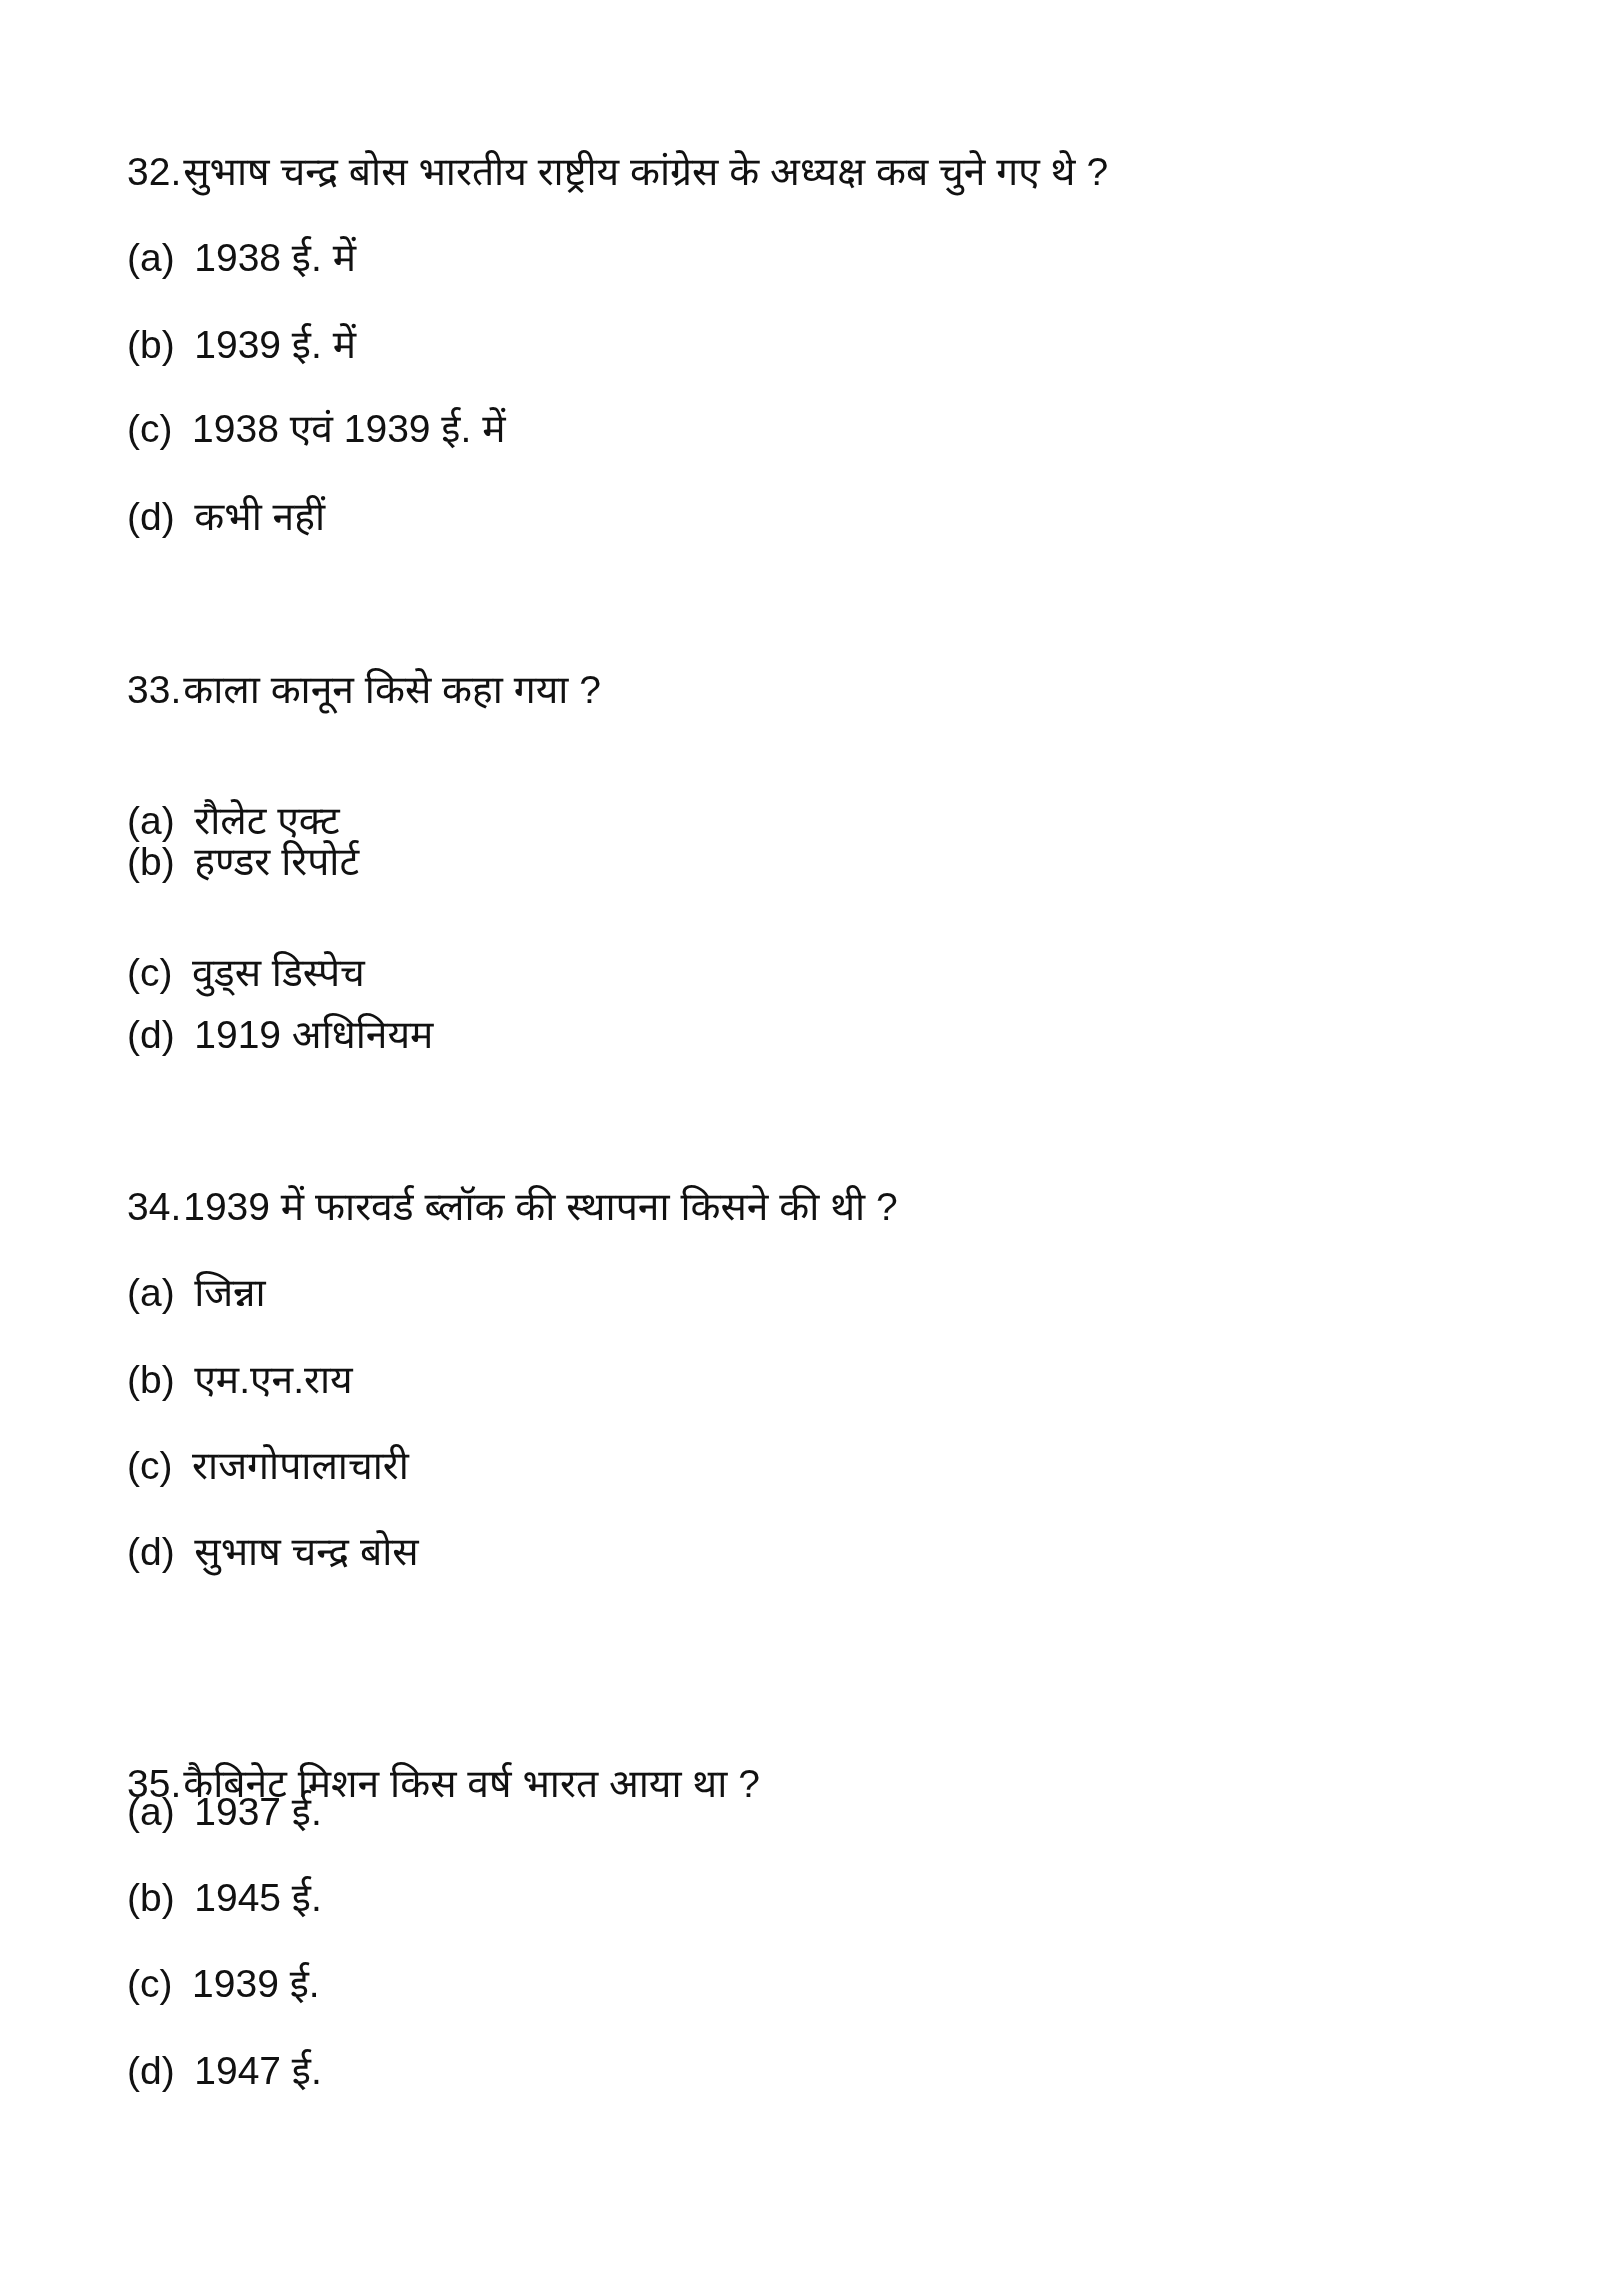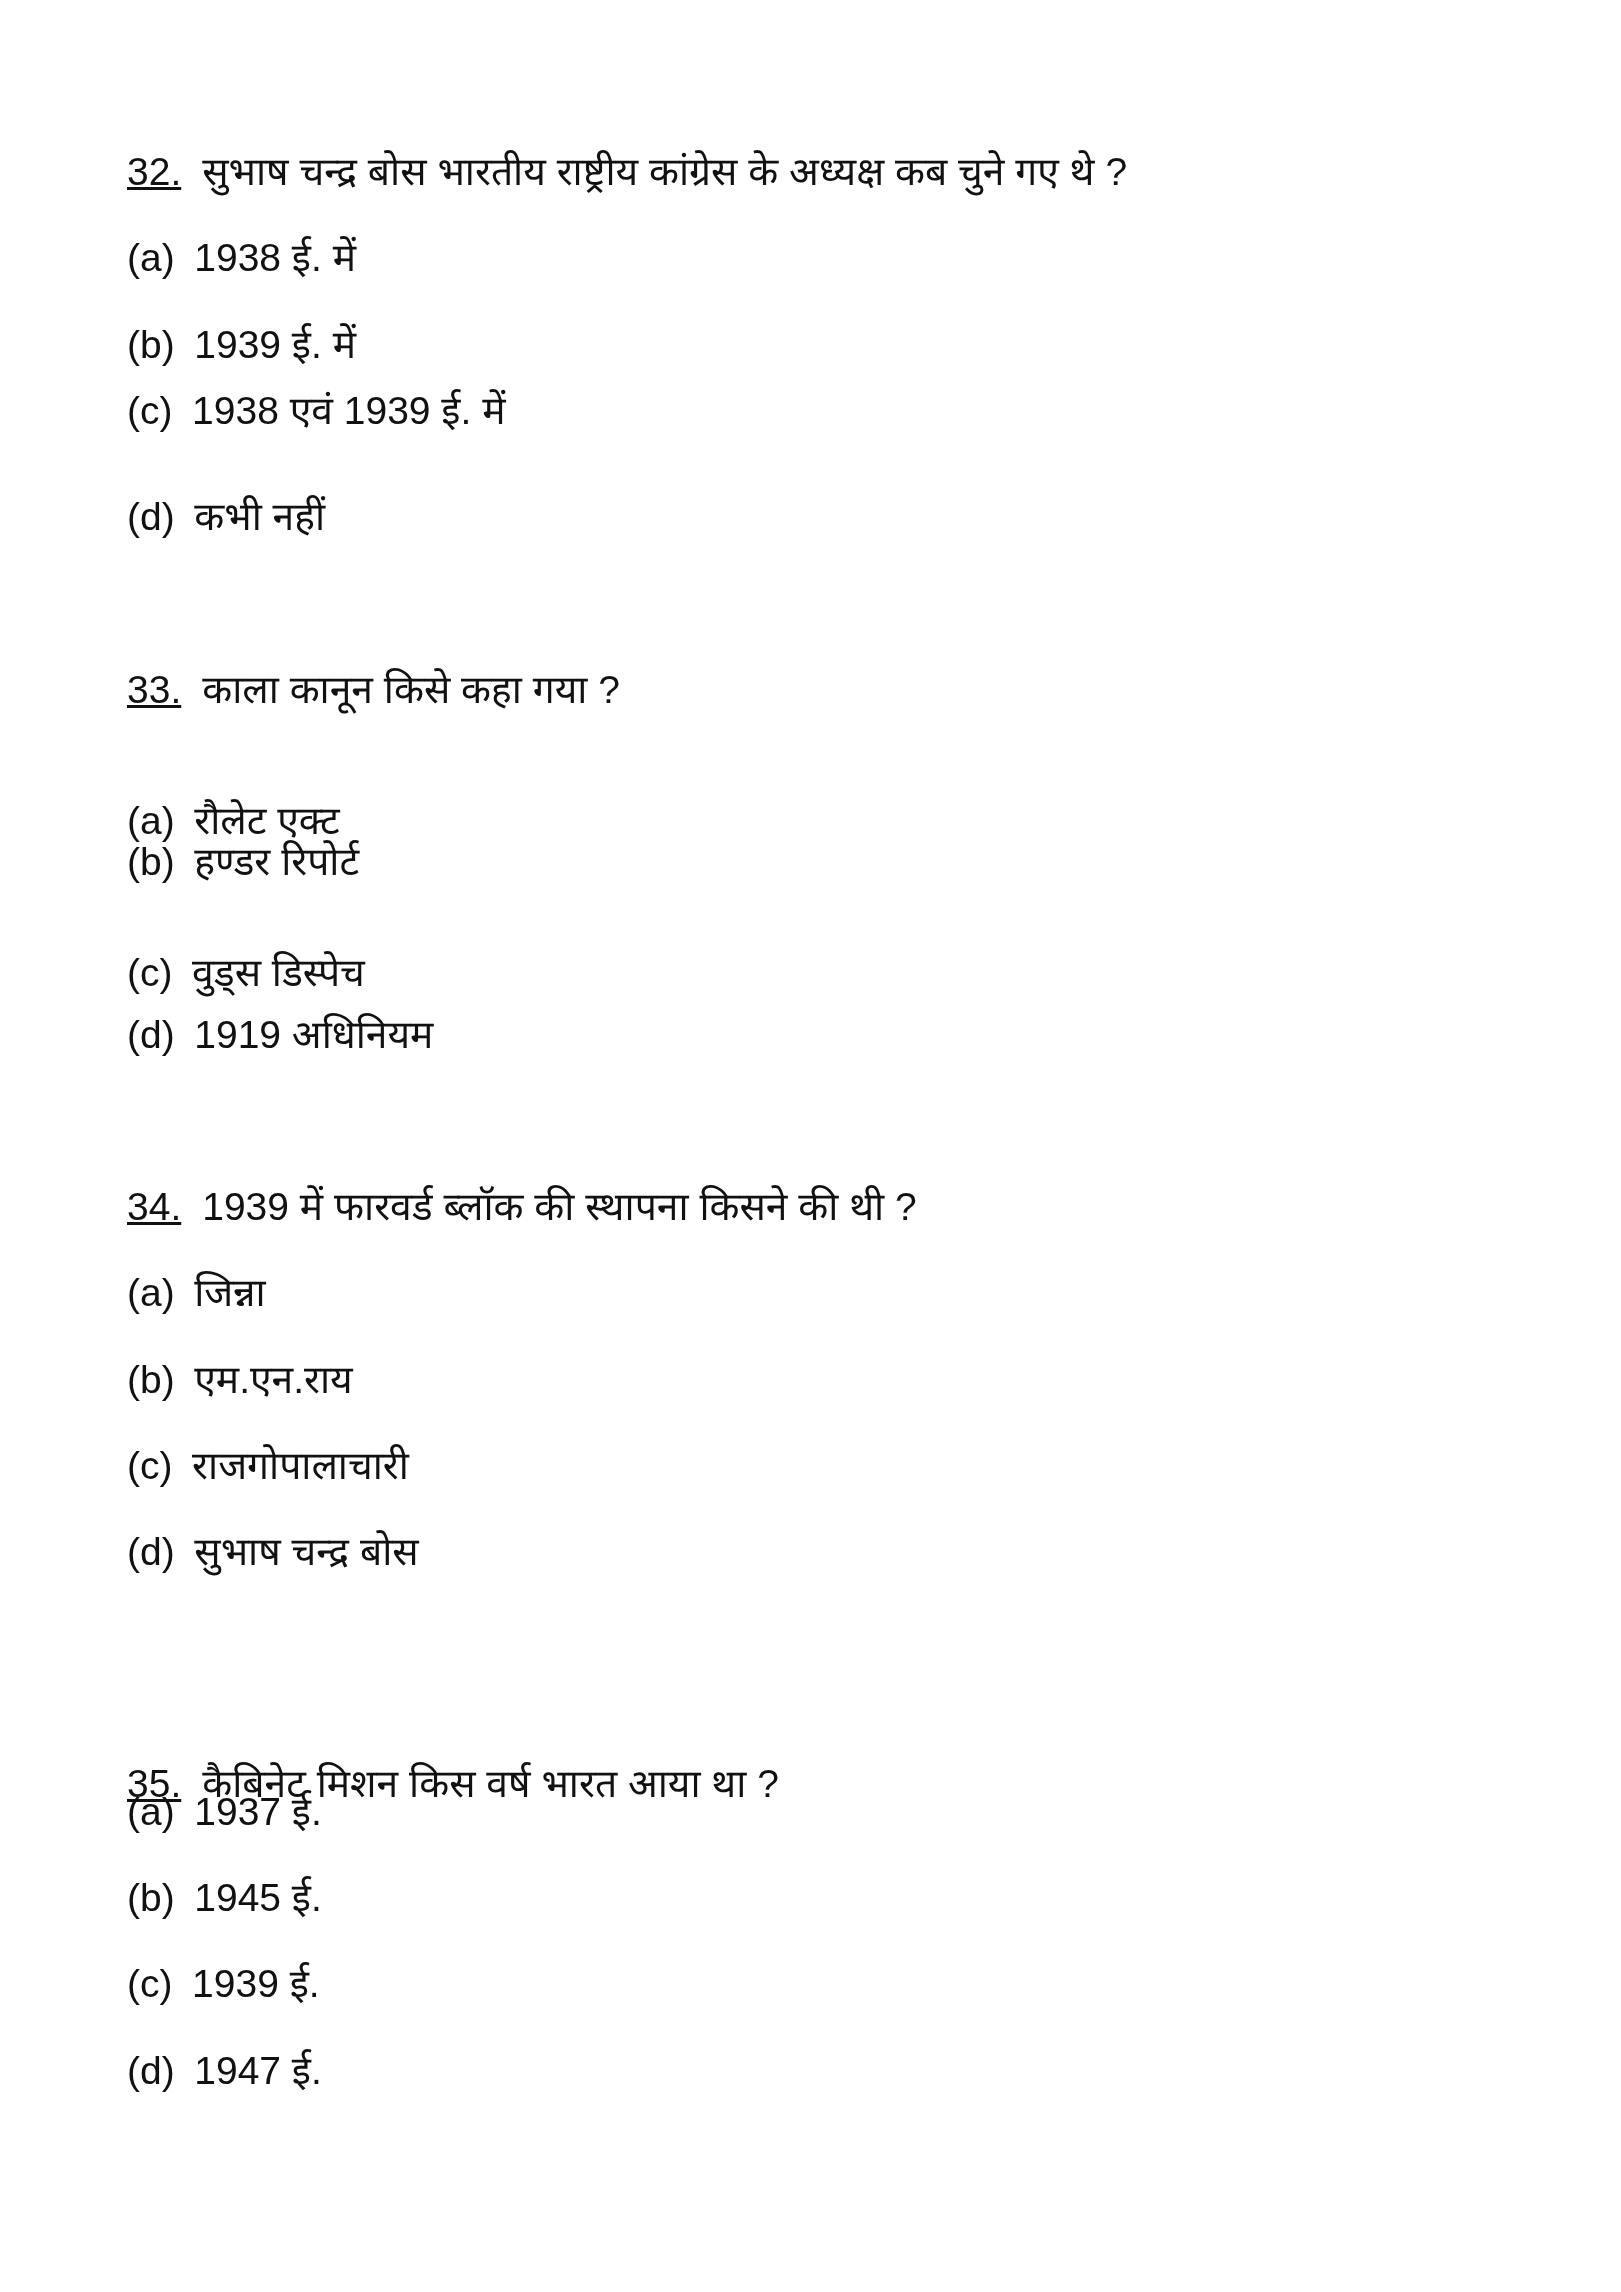--- a/index.html
+++ b/index.html
@@ -1,31 +1,31 @@
 <!DOCTYPE html>
 <html><head>
 <meta charset="utf-8">
 <style>
   html, body { margin: 0; padding: 0; background: #ffffff; }
   body { width: 1621px; height: 2293px; position: relative; overflow: hidden;
          font-family: "Liberation Sans", "DejaVu Sans", sans-serif; color: #111111; }
   .q { position: absolute; left: 127px; font-size: 39px; line-height: 49px; white-space: nowrap; }
   .opt { position: absolute; left: 127px; font-size: 39px; line-height: 49px; white-space: nowrap; }
   .opt .lbl { display: inline-block; margin-right: 19.6px; }
-  .q .num { margin-right: 21px; text-decoration: underline; }
+  .q .num { margin-right: 2px; }
 </style>
 </head>
 <body>
 
 <div class="q" style="top:147px">
   <span class="num">32.</span><span>सुभाष चन्द्र बोस भारतीय राष्ट्रीय कांग्रेस के अध्यक्ष कब चुने  गए थे ?</span>
 </div>
 <div class="opt" style="top:233px"><span class="lbl">(a)</span><span>1938 ई. में</span></div>
 <div class="opt" style="top:320px"><span class="lbl">(b)</span><span>1939 ई. में</span></div>
-<div class="opt" style="top:386px"><span class="lbl">(c)</span><span>1938 एवं 1939 ई. में</span></div>
+<div class="opt" style="top:404px"><span class="lbl">(c)</span><span>1938 एवं 1939 ई. में</span></div>
 <div class="opt" style="top:492px"><span class="lbl">(d)</span><span>कभी नहीं</span></div>
 
 <div class="q" style="top:665px">
   <span class="num">33.</span><span>काला कानून किसे कहा गया  ?</span>
 </div>
 <div class="opt" style="top:796px"><span class="lbl">(a)</span><span>रौलेट एक्ट</span></div>
 <div class="opt" style="top:837px"><span class="lbl">(b)</span><span>हण्डर रिपोर्ट</span></div>
 <div class="opt" style="top:948px"><span class="lbl">(c)</span><span>वुड्स डिस्पेच</span></div>
 <div class="opt" style="top:1010px"><span class="lbl">(d)</span><span>1919 अधिनियम</span></div>
 

